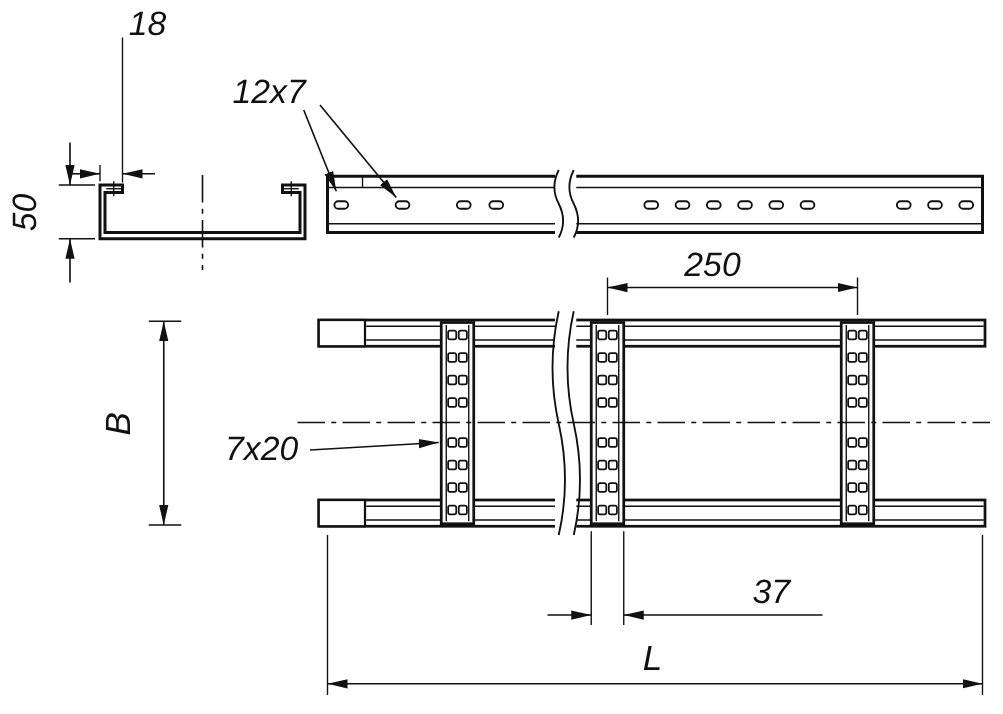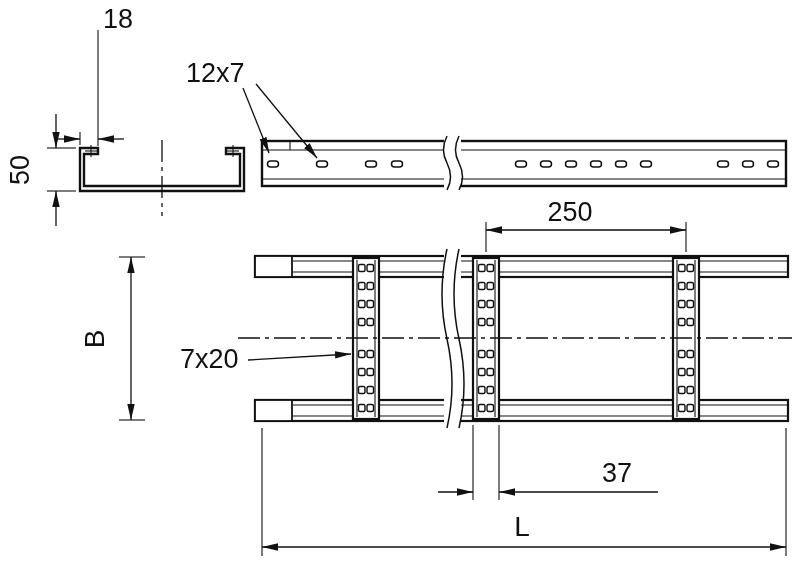--- a/index.html
+++ b/index.html
@@ -1,16 +1,16 @@
 <!DOCTYPE html>
 <html><head>
 <meta charset="utf-8">
 <style>
   html,body{margin:0;padding:0;background:#fff;}
-  .page{width:802px;height:571px;position:relative;background:#fff;overflow:hidden;}
+  .page{width:802px;height:571px;position:relative;background:#fff;overflow:hidden;font-style:italic;}
   svg{display:block;}
   .dim-text{font-family:"Liberation Sans", sans-serif;font-size:27px;fill:#111;}
   .dim-text-lg{font-family:"Liberation Sans", sans-serif;font-size:28px;fill:#111;}
   .obj{stroke:#111;fill:#fff;}
   .thin{stroke:#111;stroke-width:1.1;fill:none;}
   .dimline{stroke:#111;stroke-width:1.3;fill:none;}
   .centerline{stroke:#111;stroke-width:1.3;fill:none;stroke-dasharray:22 5 4 5;}
   .breakline{stroke:#111;stroke-width:1.5;fill:none;}
 </style>
 </head>

